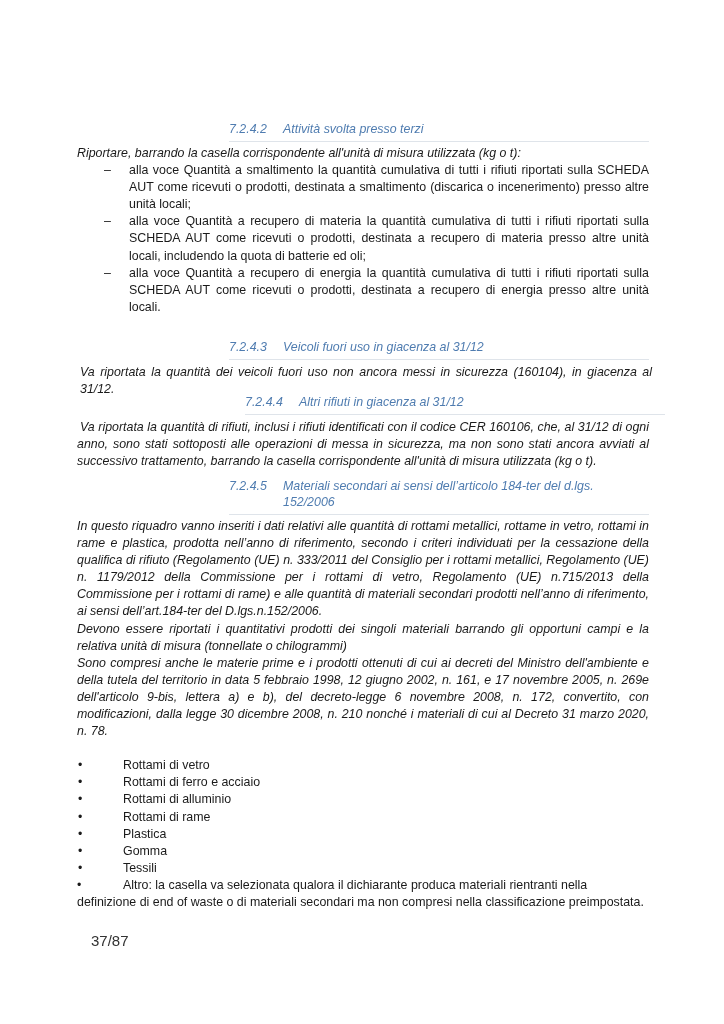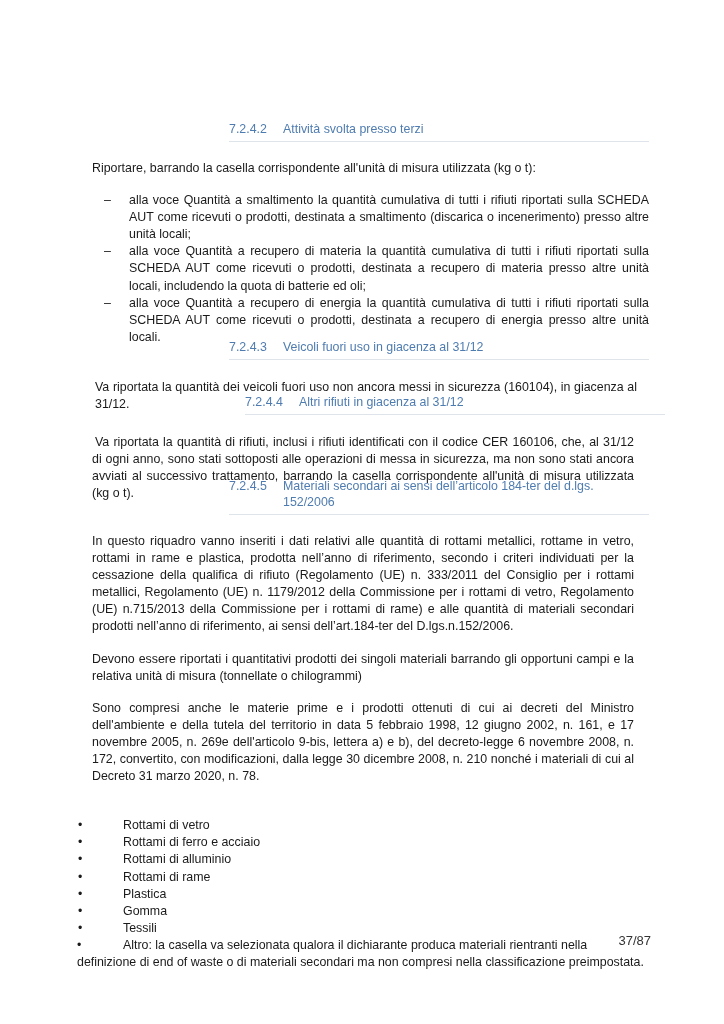--- a/index.html
+++ b/index.html
@@ -2,39 +2,39 @@
 <html><head>
 <meta charset="utf-8">
 <style>
   html, body { margin: 0; padding: 0; background: #ffffff; }
   body {
     width: 724px; height: 1024px; position: relative; overflow: hidden;
     font-family: "Liberation Sans", sans-serif; color: #1a1a1a;
     font-size: 12.4px; line-height: 17.1px;
   }
   .page { position: absolute; left: 77px; top: 0; width: 572px; }
-  p { margin: 15px; text-align: justify; }
+  p { margin: 0; text-align: justify; font-style: italic; }
   .heading {
     position: absolute; left: 152px; width: 420px;
-    color: #4f7cb0; font-size: 12.4px; line-height: 16px;
+    color: #4f7cb0; font-style: italic; font-size: 12.4px; line-height: 16px;
     border-bottom: 1px solid #dfe4ea; padding-bottom: 4px;
   }
   .heading .num { display: inline-block; width: 54px; vertical-align: top; }
   .heading .txt { display: inline-block; width: 360px; vertical-align: top; }
   .dash-list { list-style: none; margin: 0; padding: 0; }
   .dash-list li { position: relative; padding-left: 52px; text-align: justify; }
   .dash-list li .dash { position: absolute; left: 27px; top: 0; }
   .bullet-list { list-style: none; margin: 0; padding: 0; }
   .bullet-list li { position: relative; padding-left: 46px; }
   .bullet-list li .dot { position: absolute; left: 1px; top: 0; }
   .bullet-list li.wrap { padding-left: 0; text-indent: 0; }
   .bullet-list li.wrap .dot { position: static; display: inline-block; width: 46px; }
   b { font-weight: normal; }
   .block { position: absolute; left: 0; width: 572px; }
-  .footer { position: absolute; left: 2px; width: 572px; top: 932px; text-align: right; font-size: 13px; color: #333; }
+  .footer { position: absolute; left: 14px; width: 572px; top: 932px; text-align: left; font-size: 15px; color: #333; }
 </style>
 </head>
 <body>
 
 <div class="page">
 
   <div class="heading" style="top:121px;">
     <span class="num">7.2.4.2</span><span class="txt">Attività svolta presso terzi</span>
   </div>
 

